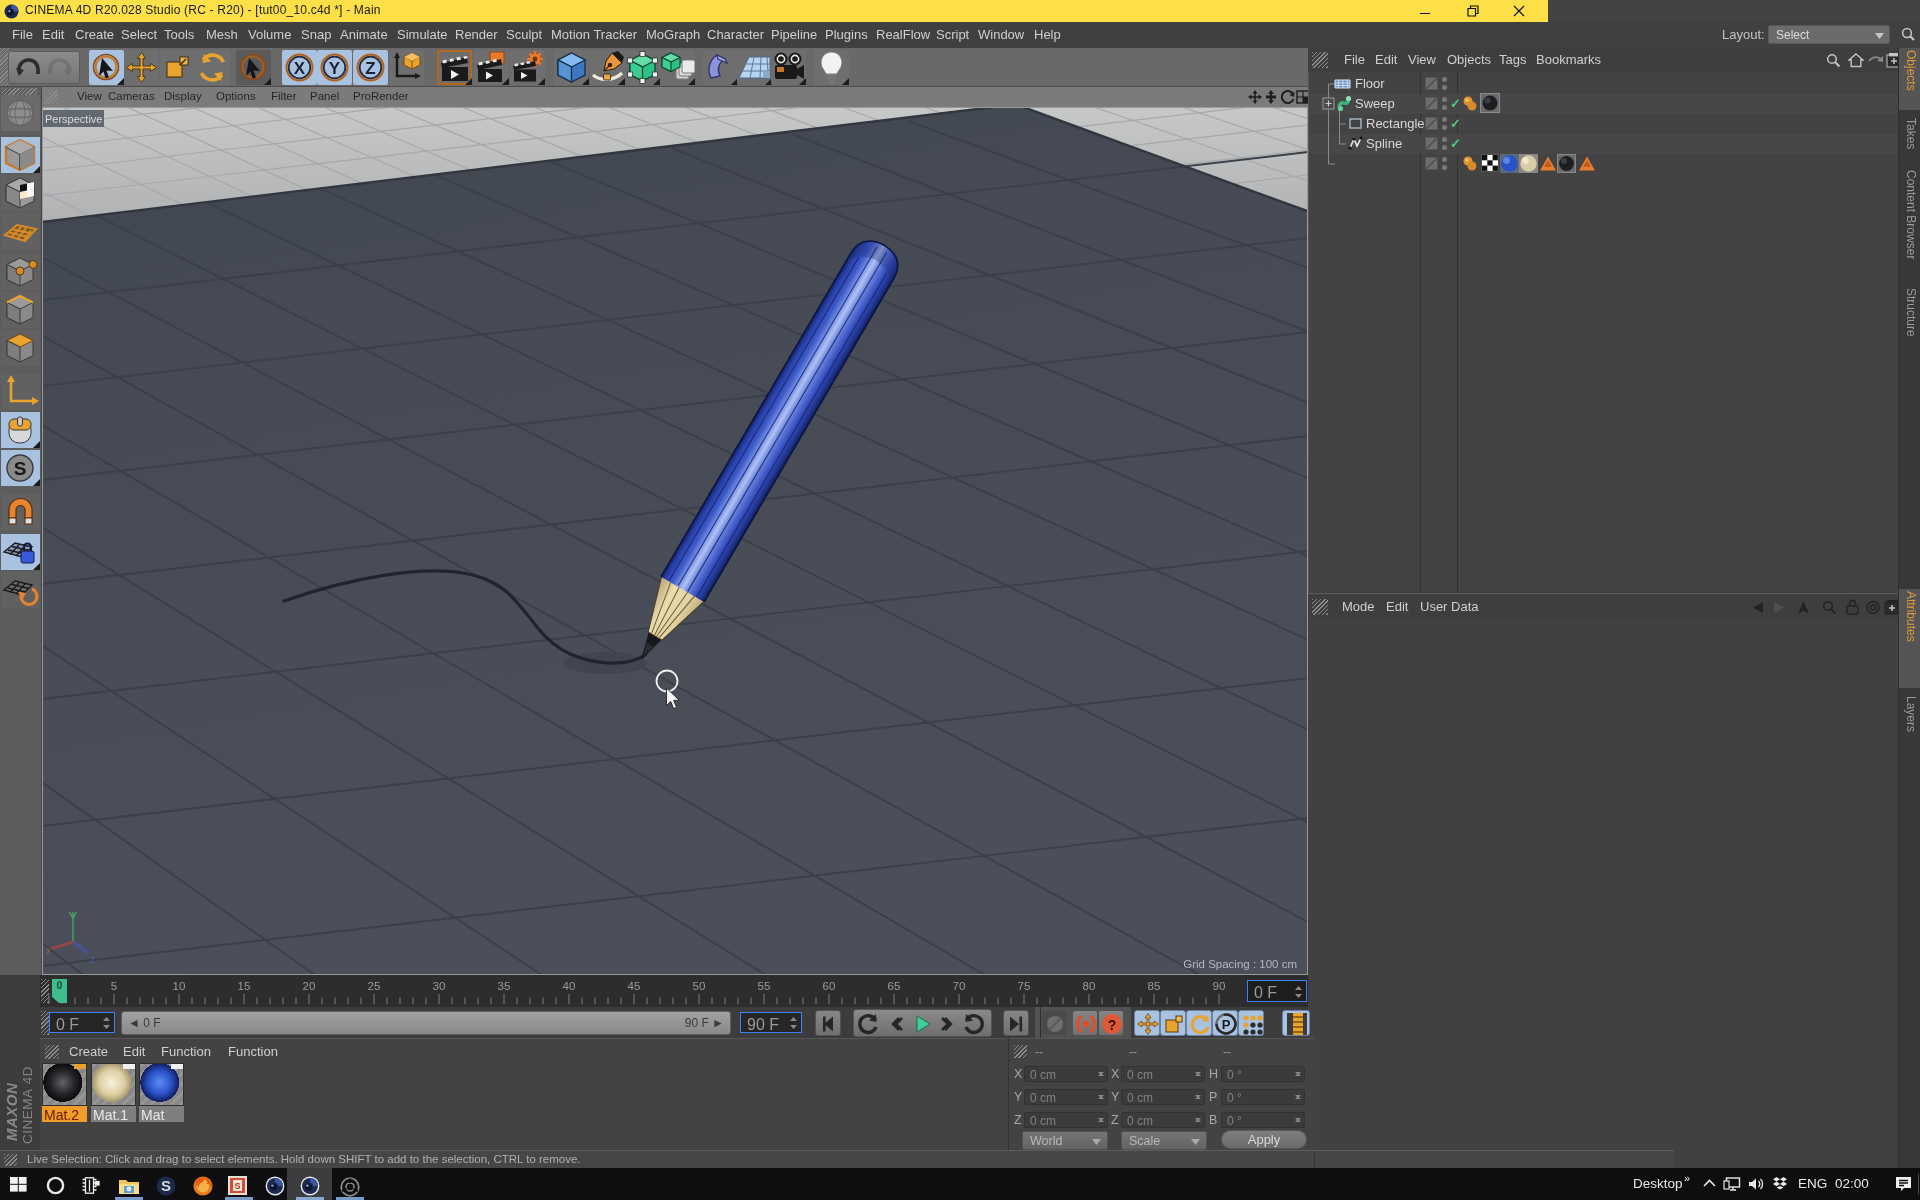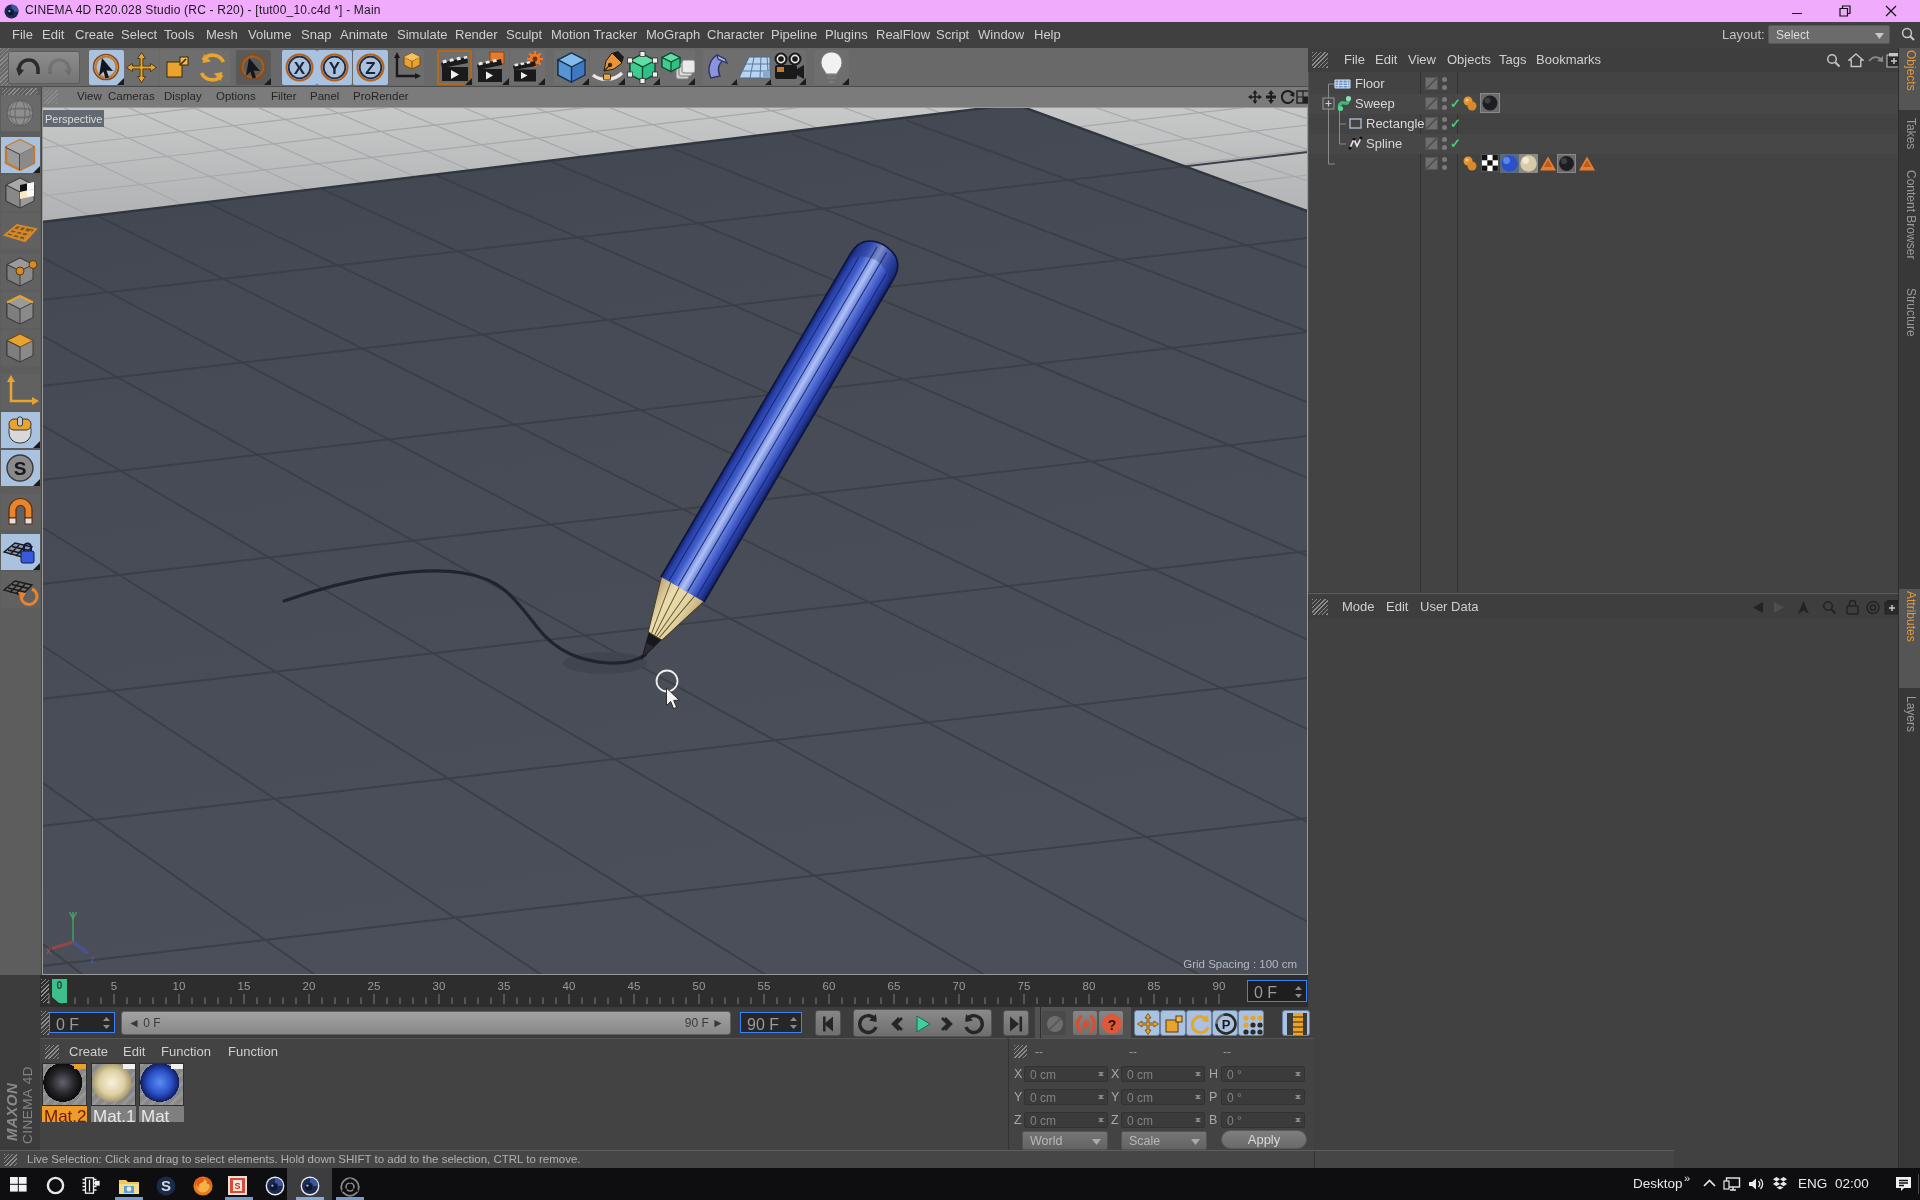--- a/index.html
+++ b/index.html
@@ -2,21 +2,21 @@
 <html><head>
 <meta charset="utf-8">
 <style>
   * { margin:0; padding:0; box-sizing:border-box; }
   html,body { width:1920px; height:1200px; overflow:hidden; background:#000; }
   body { font-family:"Liberation Sans", sans-serif; }
   .abs { position:absolute; }
   #stage { position:relative; width:1920px; height:1200px; background:#434343; }
 
   
-  #titlebar { left:0; top:0; width:1920px; height:22px; background:#f0abfc; color:#1a1a1a; font-size:12px; }
+  #titlebar { left:0; top:0; width:1548px; height:22px; background:#fde047; color:#1a1a1a; font-size:12px; }
   #titlebar .ttext { position:absolute; left:25px; top:3px; letter-spacing:0.2px; }
   .wbtn { position:absolute; top:0; height:22px; width:46px; color:#111; text-align:center; }
 
   
   #menubar { left:0; top:22px; width:1920px; height:26px; background:#404040; color:#cfcfcf; font-size:13px; }
   #menubar .mi { position:absolute; top:5px; }
 
   
   #toolbar { left:0; top:48px; width:1308px; height:39px; background:#696969; border-bottom:1px solid #4c4c4c; }
   .tbtn { position:absolute; top:2px; width:35px; height:35px; background:#6e6e6e; border-radius:2px; }
@@ -72,21 +72,21 @@
   .grip { background-image:repeating-linear-gradient(135deg, #8d8d8d 0 1px, transparent 1px 3px); }
   .field { position:absolute; background:#383838; border:1px solid #3b82f6; color:#9a9a9a; font-size:16px; }
   .pbtn { position:absolute; top:3px; width:26px; height:26px; background:linear-gradient(#868686,#707070); border-radius:3px; border:1px solid #525252; }
   .pbtn.blue { background:#a9c2e0; border-color:#6a82a0; }
   .pbtn.flat { background:transparent; border-color:transparent; }
   .pbtn svg { position:absolute; left:0; top:0; }
   .mat { position:absolute; width:45px; height:59px; }
   .msph { position:absolute; left:0; top:0; width:45px; height:43px; border:1px solid #2e2e2e; background-color:#8a8a8a; }
   .mat .msph { box-shadow:inset 0 0 0 20px rgba(140,140,140,0.0); }
   .mnotch { position:absolute; right:1px; top:1px; width:12px; height:5px; background:#f0f0f0; }
-  .mlabel { position:absolute; left:0; top:43px; width:45px; height:16px; background:#7f7f7f; color:#e8e8e8; font-size:17px; padding:1px 0 0 2px; }
+  .mlabel { position:absolute; left:0; top:43px; width:45px; height:16px; background:#7f7f7f; color:#e8e8e8; font-size:14px; padding:1px 0 0 2px; }
   .crow { position:absolute; left:0; width:306px; height:17px; }
   .clab { position:absolute; top:1px; color:#a8a8a8; font-size:12.5px; }
   .cfield { position:absolute; top:0; width:84px; height:16px; background:#3b3b3b; border:1px solid #323232; border-radius:2px; color:#828282; font-size:12px; }
   .cfield i { font-style:normal; position:absolute; left:5px; top:1px; }
   .cfield b:before { content:""; position:absolute; right:3px; top:3px; border:3px solid transparent; border-bottom-color:#888; }
   .cfield b:after { content:""; position:absolute; right:3px; bottom:3px; border:3px solid transparent; border-top-color:#888; }
   .cdrop { position:absolute; width:86px; height:19px; background:linear-gradient(#757575,#636363); border:1px solid #525252; border-radius:2px; color:#b8b8b8; font-size:12.5px; }
   .cdrop span { position:absolute; left:7px; top:2px; }
 </style>
 </head>

